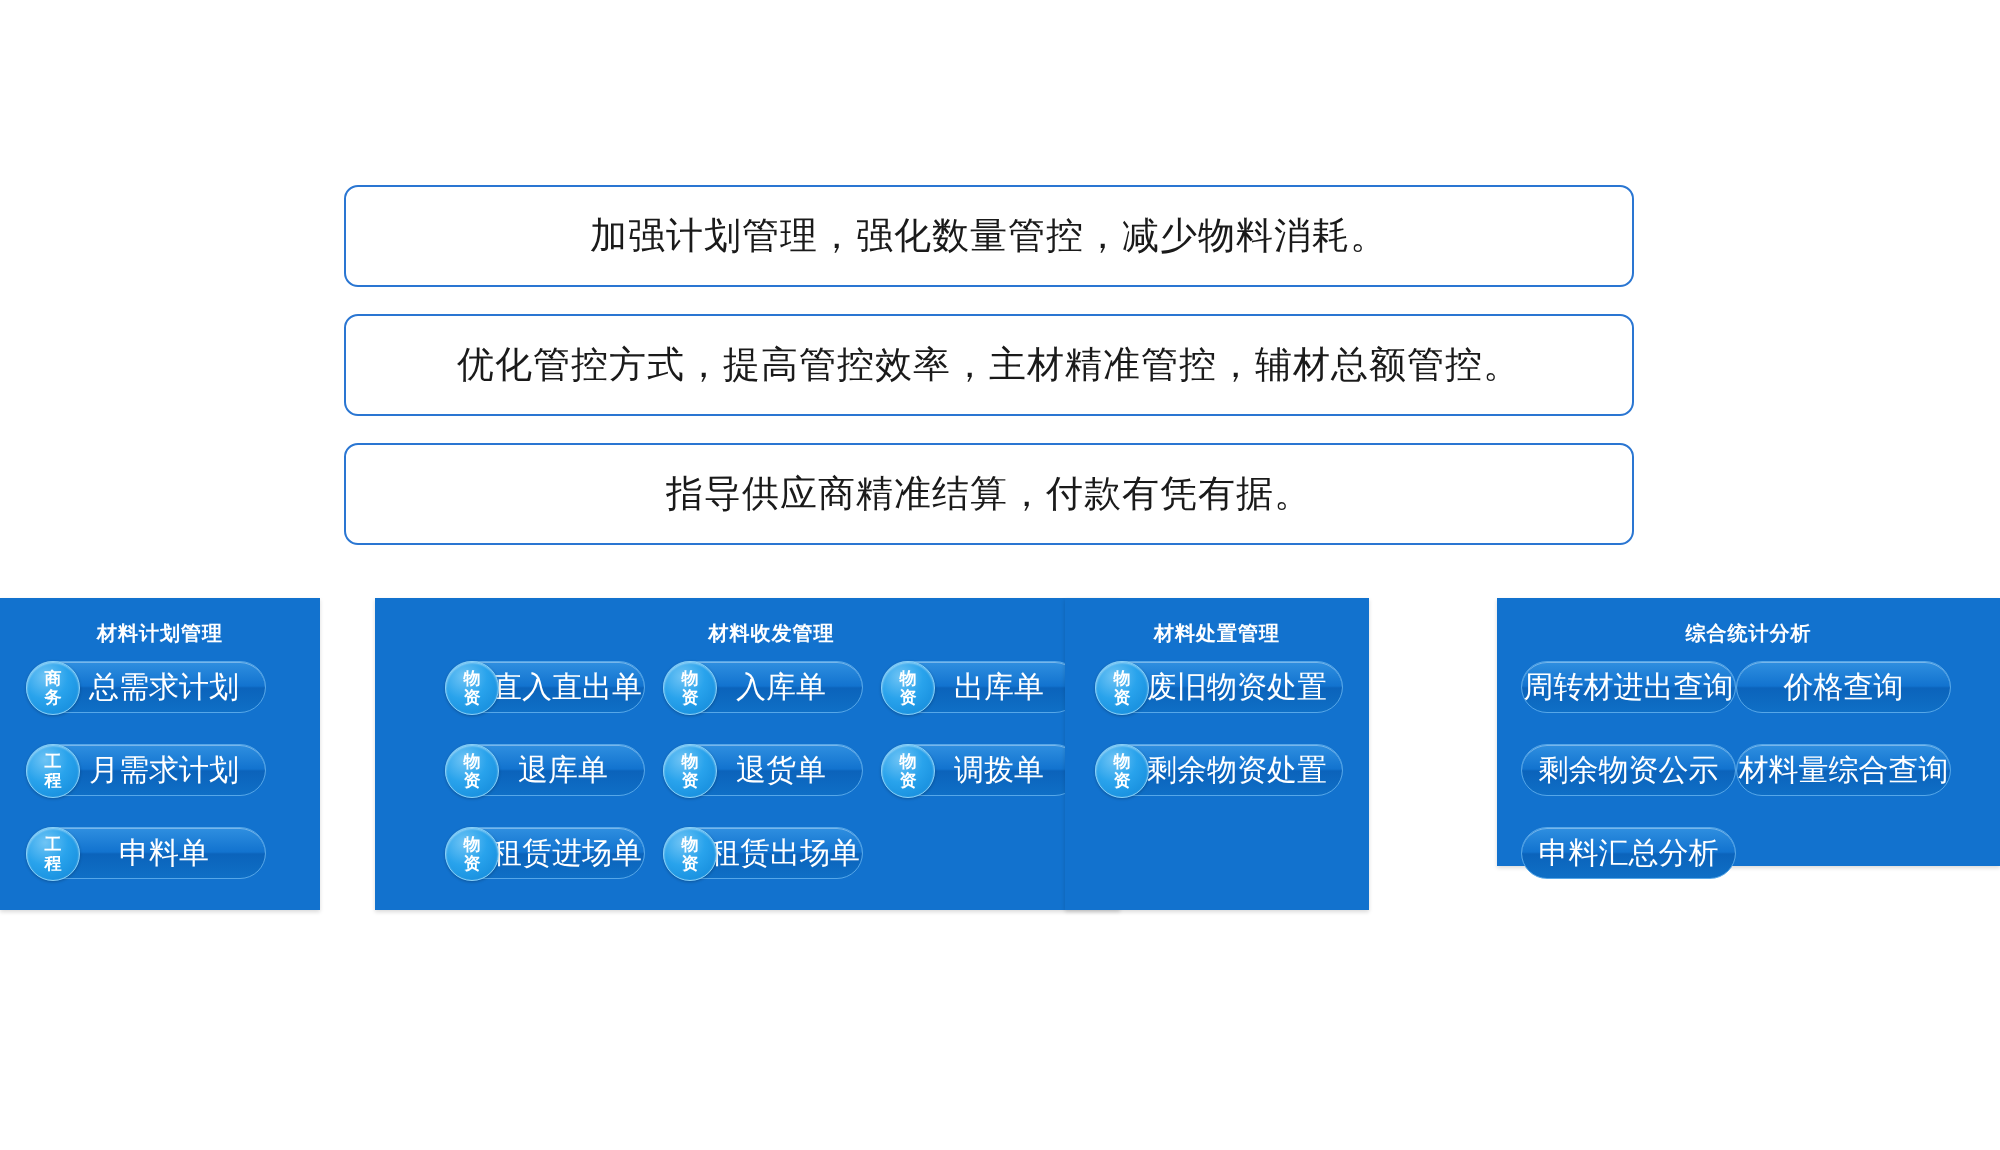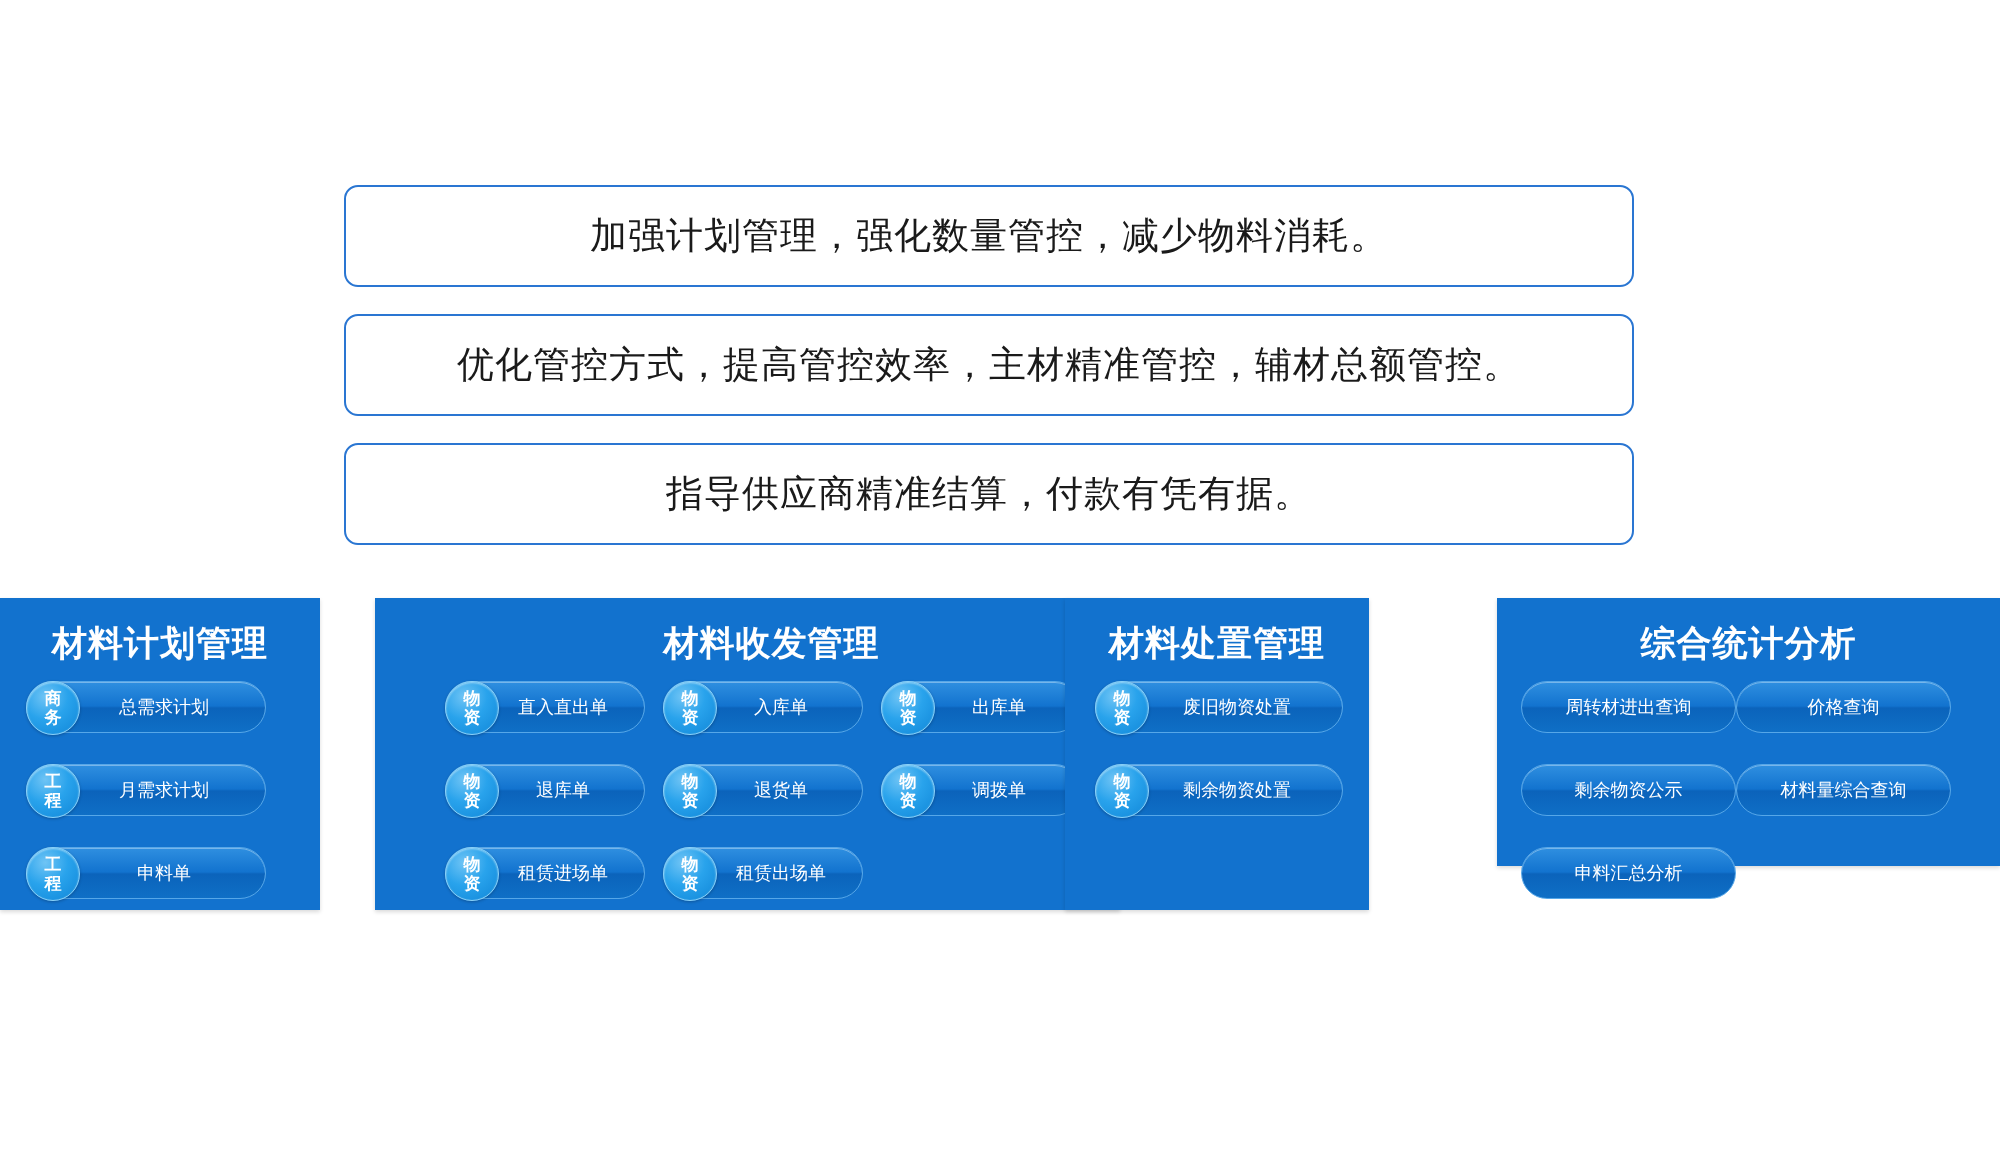--- a/index.html
+++ b/index.html
@@ -52,21 +52,21 @@
   }
   .panel {
     position: absolute;
     top: 0;
     background: #1272ce;
     box-shadow: 0 2px 4px rgba(0,0,0,0.15);
   }
   .panel-title {
     text-align: center;
     color: #ffffff;
-    font-size: 35px;
+    font-size: 20px;
     font-weight: bold;
     letter-spacing: 1px;
     padding-top: 22px;
     padding-bottom: 14px;
   }
   .panel-body {
     padding: 0 18px 18px 18px;
     display: flex;
     flex-wrap: wrap;
   }
@@ -81,21 +81,21 @@
   }
   .pill {
     box-sizing: border-box;
     height: 52px;
     border-radius: 26px;
     background: linear-gradient(180deg, #2f8fe0 0%, #1273cf 48%, #0b63bb 52%, #0f6fc6 100%);
     border: 1px solid #56a7e8;
     display: flex;
     align-items: center;
     color: #ffffff;
-    font-size: 18px;
+    font-size: 30px;
     box-shadow: inset 0 1px 0 rgba(255,255,255,0.35);
   }
   .pill-label {
     width: 100%;
     text-align: center;
     padding-left: 0;
     white-space: nowrap;
   }
   .pill.has-badge .pill-label {
     padding-left: 46px;

